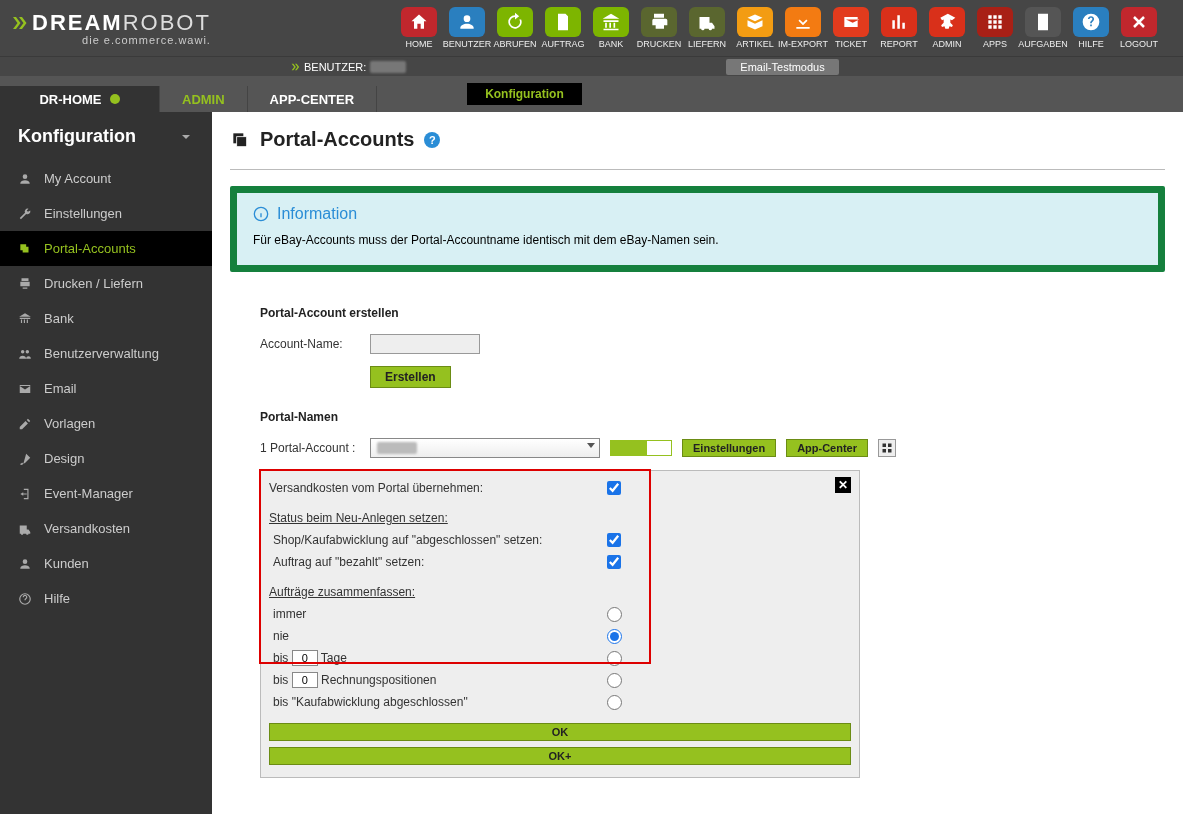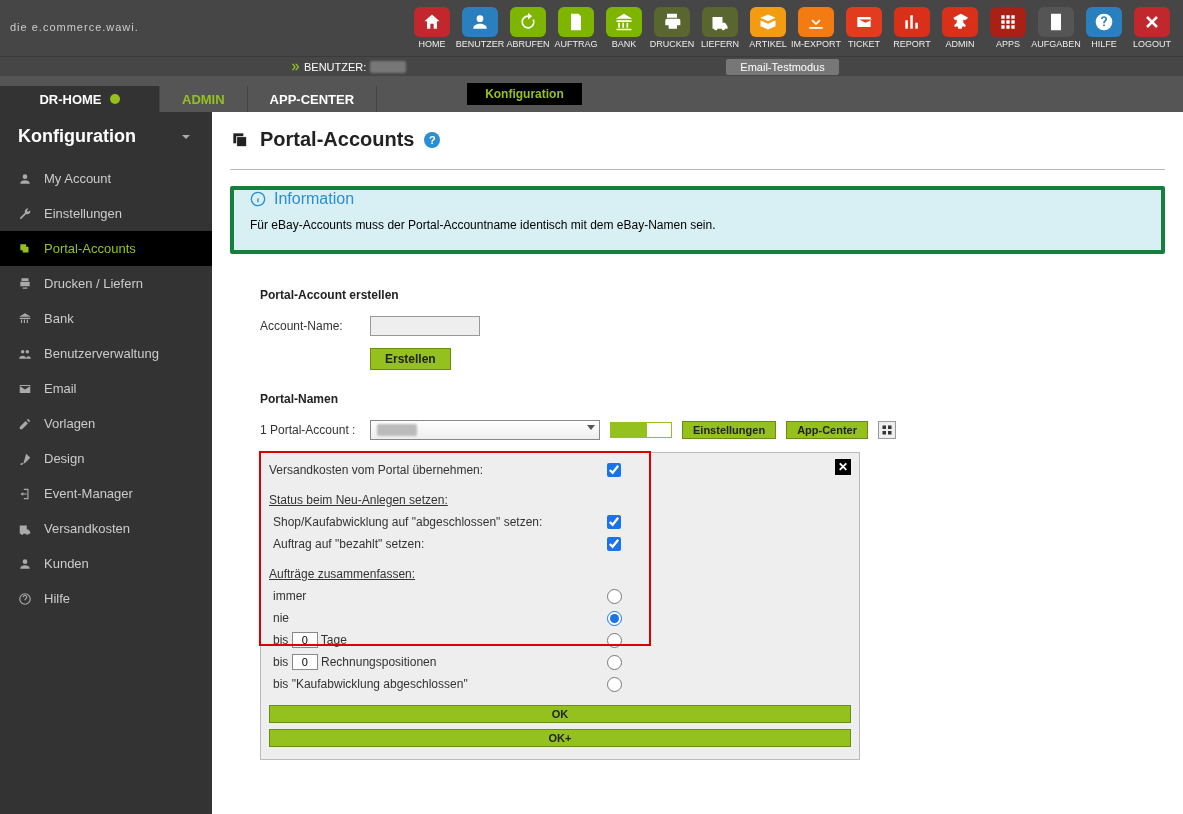--- a/index.html
+++ b/index.html
@@ -6,21 +6,21 @@
   body { font-family: Arial, Helvetica, sans-serif; font-size: 12px; background: #fff; color: #333; width: 1183px; }
 
   
   .topbar { background: #464646; height: 56px; display: flex; align-items: center; }
   .logo { display:flex; align-items:flex-end; margin-left:10px; margin-right:20px; color:#fff; flex-direction:column; height:56px; justify-content:center;}
   .logo-main { display:flex; align-items:center; gap:4px;}
   .logo-text { font-size: 22px; font-weight: 700; letter-spacing: 2px; color:#fff; font-family: Arial,Helvetica,sans-serif;}
   .logo-text .thin{font-weight:400;color:#ddd;}
   .logo-sub { font-size: 11px; color: #ccc; letter-spacing:1px; margin-top:-2px; }
   .chev { width:18px; height:18px; }
-  .topicons { display:flex; gap:6px; margin-left:auto; padding-right:10px;}
+  .topicons { display:flex; gap:6px; margin-left:auto; padding-right:23px;}
   .topicons .grp{display:flex;gap:6px;}
   .ticon { width:42px; display:flex; flex-direction:column; align-items:center; cursor:pointer; gap:2px;}
   .ticon .box { width:36px; height:30px; border-radius:6px; display:flex; align-items:center; justify-content:center; }
   .ticon .lbl { font-size:9px; color:#eee; text-align:center; white-space:nowrap;}
   .ticon svg{width:20px;height:20px;fill:#fff;}
 
   .subbar { background:#464646; height:20px; display:flex; align-items:center; padding-left:290px; gap:60px; color:#fff; font-size:11px; border-top:1px solid #3a3a3a;}
   .subbar .user{display:flex;align-items:center;gap:4px;}
   .subbar .chev2{width:10px;height:10px;}
   .subbar .blur{display:inline-block;width:36px;height:12px;background: #777; border-radius:2px; filter:blur(1px);}
@@ -42,21 +42,21 @@
   .sb-item.active{ background:#000; color:#95c11f; }
   .sb-item svg{width:14px;height:14px;fill:#aaa;}
   .sb-item.active svg{fill:#95c11f;}
 
   .content { flex:1; padding:16px 18px 30px 18px; }
   .page-title{ display:flex; align-items:center; gap:10px; font-size:20px; font-weight:700; color:#222; margin-bottom:18px;}
   .page-title svg{width:20px;height:20px;}
   .help-circle{width:16px;height:16px;background:#2a8dd6;border-radius:50%;color:#fff;display:inline-flex;align-items:center;justify-content:center;font-size:11px;font-weight:700;cursor:pointer;}
   hr.sep{border:none;border-top:1px solid #bbb;margin-bottom:16px;}
 
-  .info-box{ border:4px solid #15803d; background:#d8f0f4; padding:0 16px 18px 16px; border-radius:2px; margin-bottom:34px;}
+  .info-box{ border:7px solid #15803d; background:#d8f0f4; padding:12px 16px 18px 16px; border-radius:2px; margin-bottom:34px;}
   .info-box .ih{ display:flex; align-items:center; gap:8px; color:#2a8dd6; font-size:16px; font-weight:500; margin-bottom:10px;}
   .info-box .ih svg{width:16px;height:16px;stroke:#2a8dd6;fill:none;stroke-width:2;}
   .info-box .body{font-size:12px;color:#000000;}
 
   .section-label{font-size:12px;font-weight:700;color:#222;margin-bottom:14px;margin-left:30px;}
   .form-row{display:flex;align-items:center;gap:20px;margin-left:30px;margin-bottom:12px;}
   .form-row label{font-size:12px;color:#333;width:90px;}
   .form-row input[type=text]{height:20px;width:110px;border:1px solid #999;background:#eee;font-size:12px;padding:0 4px;}
   .btn-green{background:#95c11f;border:1px solid #6b8c14;color:#222;font-size:12px;font-weight:700;padding:3px 14px;cursor:pointer;}
   .btn-green.small{padding:2px 10px;font-size:11px;}
@@ -83,20 +83,26 @@
   .srow input.num{width:26px;height:16px;border:1px solid #888;text-align:center;font-size:11px;}
   .uline{text-decoration:underline;}
   .btn-row{display:flex;gap:6px;margin-top:10px;flex-direction:column;}
 
 </style>
 </head>
 <body>
 
 <div class="topbar">
   <div class="logo">
+    <div class="logo-main">
+      <svg class="chev" viewBox="0 0 24 24">
+          <path fill="#95c11f" d="M4 4l6 8-6 8h4l6-8-6-8zM12 4l6 8-6 8h4l6-8-6-8z"></path>
+        </svg>
+      <span class="logo-text"><span>DREAM</span><span class="thin">ROBOT</span></span>
+    </div>
     <span class="logo-sub">die e.commerce.wawi.</span>
   </div>
   <div class="topicons" id="topicons">
       <div class="grp">
         <div class="ticon">
           <div class="box" style="background:#c1272d">
             <svg viewBox="0 0 24 24">
               <path d="M12 3l9 8h-3v9h-4v-6h-4v6H6v-9H3z"></path>
             </svg>
           </div>

